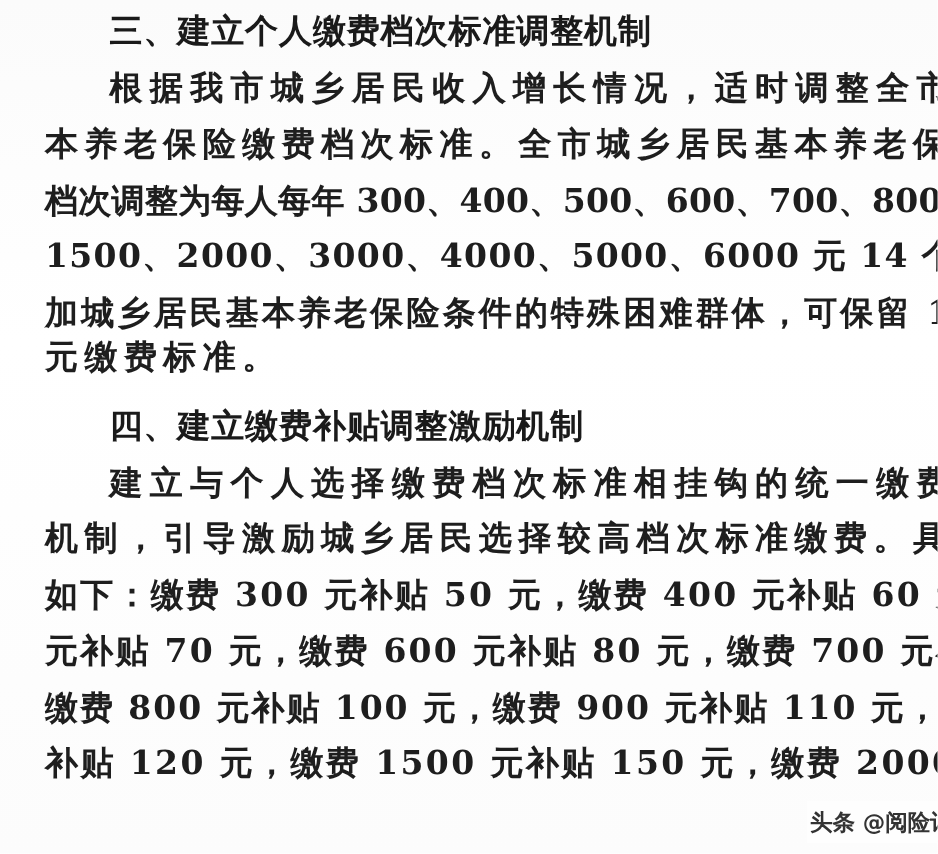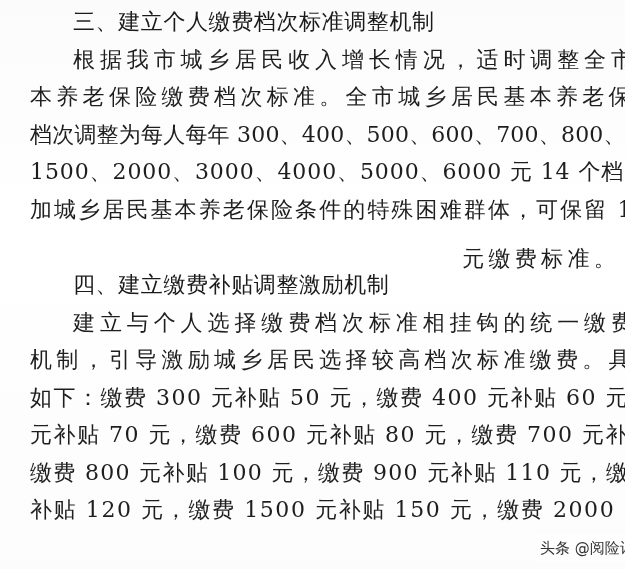--- a/index.html
+++ b/index.html
@@ -15,20 +15,21 @@
     background: linear-gradient(180deg, #fbfbfb 0%, #ffffff 40%, #fcfcfc 100%);
   }
   .page {
     position: absolute;
     left: 0;
     top: 0;
     width: 625px;
     height: 569px;
     font-family: "DejaVu Serif", "Liberation Serif", serif;
     color: #1e1e1e;
+    font-weight: bold;
   }
   .line {
     position: absolute;
     left: 30px;
     width: 590px;
     height: 37px;
     line-height: 37px;
     font-size: 22px;
     white-space: nowrap;
     letter-spacing: 6.4px;
@@ -62,21 +63,21 @@
 <body>
 
 <div class="page">
 
   <div class="line heading" style="top:3px;">三、建立个人缴费档次标准调整机制</div>
   <div class="line indent" style="top:41px; letter-spacing:4.9px;">根据我市城乡居民收入增长情况，适时调整全市城乡居民基</div>
   <div class="line" style="top:78px; letter-spacing:4.3px;">本养老保险缴费档次标准。全市城乡居民基本养老保险个人缴费</div>
   <div class="line" style="top:116px; letter-spacing:0.2px;">档次调整为每人每年 300、400、500、600、700、800、900、1000、</div>
   <div class="line" style="top:153px; letter-spacing:0.9px;">1500、2000、3000、4000、5000、6000 元 14 个档次。对符合参</div>
   <div class="line" style="top:191px; letter-spacing:2.1px;">加城乡居民基本养老保险条件的特殊困难群体，可保留 100、200</div>
-  <div class="line" style="top:240px; letter-spacing:4.3px;text-align:right;">元缴费标准。</div>
+  <div class="line" style="top:220px; letter-spacing:4.3px;">元缴费标准。</div>
 
   <div class="line heading" style="top:266px;">四、建立缴费补贴调整激励机制</div>
   <div class="line indent" style="top:304px; letter-spacing:4.9px;">建立与个人选择缴费档次标准相挂钩的统一缴费补贴激励</div>
   <div class="line" style="top:341px; letter-spacing:4.3px;">机制，引导激励城乡居民选择较高档次标准缴费。具体补贴标准</div>
   <div class="line" style="top:379px; letter-spacing:1.5px;">如下：缴费 300 元补贴 50 元，缴费 400 元补贴 60 元，缴费 500</div>
   <div class="line" style="top:416px; letter-spacing:1.5px;">元补贴 70 元，缴费 600 元补贴 80 元，缴费 700 元补贴 90 元，</div>
   <div class="line" style="top:454px; letter-spacing:1.3px;">缴费 800 元补贴 100 元，缴费 900 元补贴 110 元，缴费 1000 元</div>
   <div class="line" style="top:491px; letter-spacing:1.6px;">补贴 120 元，缴费 1500 元补贴 150 元，缴费 2000 元及以上的补</div>
 
   <div class="watermark">头条 @阅险记</div>

